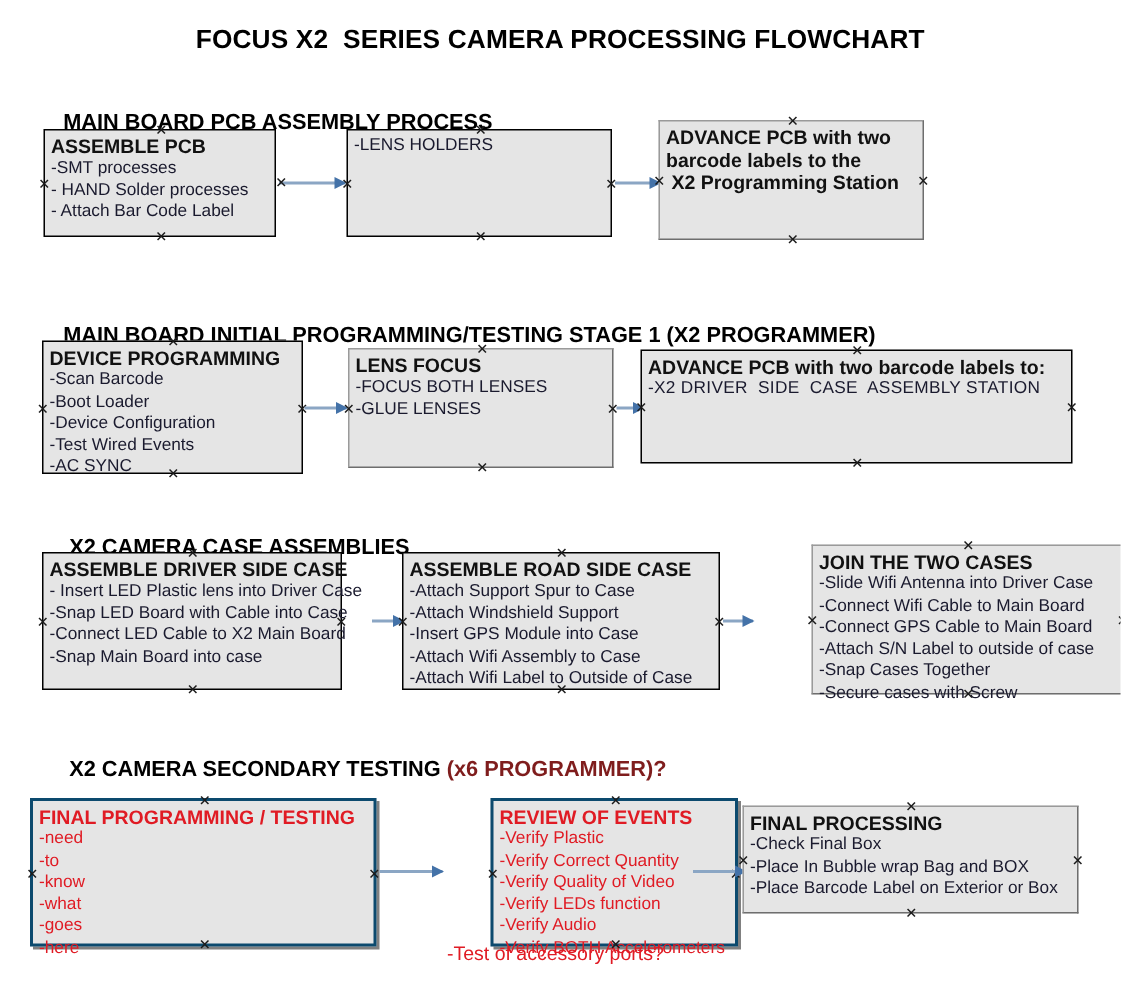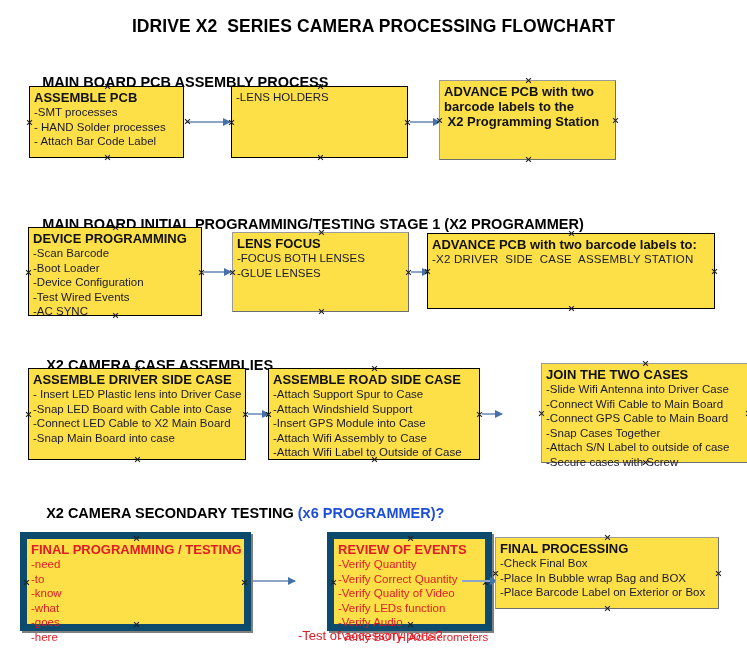--- a/index.html
+++ b/index.html
@@ -34,35 +34,35 @@
     white-space: pre;
   }
   .section-title {
     position: absolute;
     font-size: 14.5px;
     font-weight: bold;
     color: #000000;
     white-space: pre;
   }
   .section-title .accent {
-    color: #1d4ed8;
+    color: #7f1d1d;
   }
 
   
   .box {
     position: absolute;
     box-sizing: border-box;
-    background: #fde047;
+    background: #e5e5e5;
     overflow: visible;
   }
   .box.border-thin {
     border: 1.2px solid #000000;
   }
   .box.border-shadow {
-    border: 7px solid #0c4a6e;
+    border: 2px solid #0c4a6e;
     box-shadow: 2px 2px 0 0 #808080;
   }
   .box.border-gray3d {
     border-top: 1.5px solid #9a9a9a;
     border-left: 1.5px solid #9a9a9a;
     border-right: 1.5px solid #6e6e6e;
     border-bottom: 1.5px solid #6e6e6e;
   }
   .box-inner {
     padding: 3px 0 0 4px;
@@ -132,21 +132,21 @@
     border-top: 4px solid transparent;
     border-bottom: 4px solid transparent;
     border-left: 8px solid #4472a8;
   }
 </style>
 </head>
 <body>
 
 <div id="canvas">
 
-  <div class="main-title">IDRIVE X2  SERIES CAMERA PROCESSING FLOWCHART</div>
+  <div class="main-title">FOCUS X2  SERIES CAMERA PROCESSING FLOWCHART</div>
 
   <div class="section-title" style="left:26px; top:58px;">
     <span>MAIN BOARD PCB ASSEMBLY PROCESS</span>
   </div>
 
   <div class="box border-thin" style="left:29px; top:86px; width:155px; height:72px;">
     <div class="box-inner">
       <div class="box-title">ASSEMBLE PCB</div>
       <div class="box-line">-SMT processes</div>
       <div class="box-line">- HAND Solder processes</div>
@@ -235,21 +235,21 @@
     <div class="handle" style="left:50%; top:-4px; margin-left:-3px;"></div>
     <div class="handle" style="left:50%; bottom:-4px; margin-left:-3px;"></div>
     <div class="handle" style="left:-4px; top:50%; margin-top:-3px;"></div>
     <div class="handle" style="right:-4px; top:50%; margin-top:-3px;"></div>
   </div>
 
   <div class="section-title" style="left:30px; top:341px;">
     <span>X2 CAMERA CASE ASSEMBLIES</span>
   </div>
 
-  <div class="box border-thin" style="left:28px; top:368px; width:218px; height:92px;">
+  <div class="box border-thin" style="left:28px; top:368px; width:200px; height:92px;">
     <div class="box-inner">
       <div class="box-title">ASSEMBLE DRIVER SIDE CASE</div>
       <div class="box-line">- Insert LED Plastic lens into Driver Case</div>
       <div class="box-line">-Snap LED Board with Cable into Case</div>
       <div class="box-line">-Connect LED Cable to X2 Main Board</div>
       <div class="box-line">-Snap Main Board into case</div>
     </div>
     <div class="handle" style="left:50%; top:-4px; margin-left:-3px;"></div>
     <div class="handle" style="left:50%; bottom:-4px; margin-left:-3px;"></div>
     <div class="handle" style="left:-4px; top:50%; margin-top:-3px;"></div>
@@ -278,22 +278,22 @@
   <div class="conn" style="left:482px; top:413px; width:20px;">
     <div class="arrowhead"></div>
   </div>
 
   <div class="box border-gray3d" style="left:501px; top:363px; width:208px; height:100px;margin-left:40px;">
     <div class="box-inner">
       <div class="box-title">JOIN THE TWO CASES</div>
       <div class="box-line">-Slide Wifi Antenna into Driver Case</div>
       <div class="box-line">-Connect Wifi Cable to Main Board</div>
       <div class="box-line">-Connect GPS Cable to Main Board</div>
+      <div class="box-line">-Attach S/N Label to outside of case</div>
       <div class="box-line">-Snap Cases Together</div>
-      <div class="box-line">-Attach S/N Label to outside of case</div>
       <div class="box-line">-Secure cases with Screw</div>
     </div>
     <div class="handle" style="left:50%; top:-4px; margin-left:-3px;"></div>
     <div class="handle" style="left:50%; bottom:-4px; margin-left:-3px;"></div>
     <div class="handle" style="left:-4px; top:50%; margin-top:-3px;"></div>
     <div class="handle" style="right:-4px; top:50%; margin-top:-3px;"></div>
   </div>
 
   <div class="section-title" style="left:30px; top:489px;">
     <span>X2 CAMERA SECONDARY TESTING </span><span class="accent">(x6 PROGRAMMER)?</span>
@@ -315,21 +315,21 @@
     <div class="handle" style="right:-4px; top:50%; margin-top:-3px;"></div>
   </div>
 
   <div class="conn" style="left:253px; top:580px; width:42px;">
     <div class="arrowhead"></div>
   </div>
 
   <div class="box border-shadow" style="left:295px; top:532px; width:165px; height:99px;margin-left:32px;">
     <div class="box-inner">
       <div class="box-title red">REVIEW OF EVENTS</div>
-      <div class="box-line red">-Verify Quantity</div>
+      <div class="box-line red">-Verify Plastic</div>
       <div class="box-line red">-Verify Correct Quantity</div>
       <div class="box-line red">-Verify Quality of Video</div>
       <div class="box-line red">-Verify LEDs function</div>
       <div class="box-line red">-Verify Audio</div>
       <div class="box-line red">-Verify BOTH Accelerometers</div>
     </div>
     <div class="handle" style="left:50%; top:-4px; margin-left:-3px;"></div>
     <div class="handle" style="left:50%; bottom:-4px; margin-left:-3px;"></div>
     <div class="handle" style="left:-4px; top:50%; margin-top:-3px;"></div>
     <div class="handle" style="right:-4px; top:50%; margin-top:-3px;"></div>

